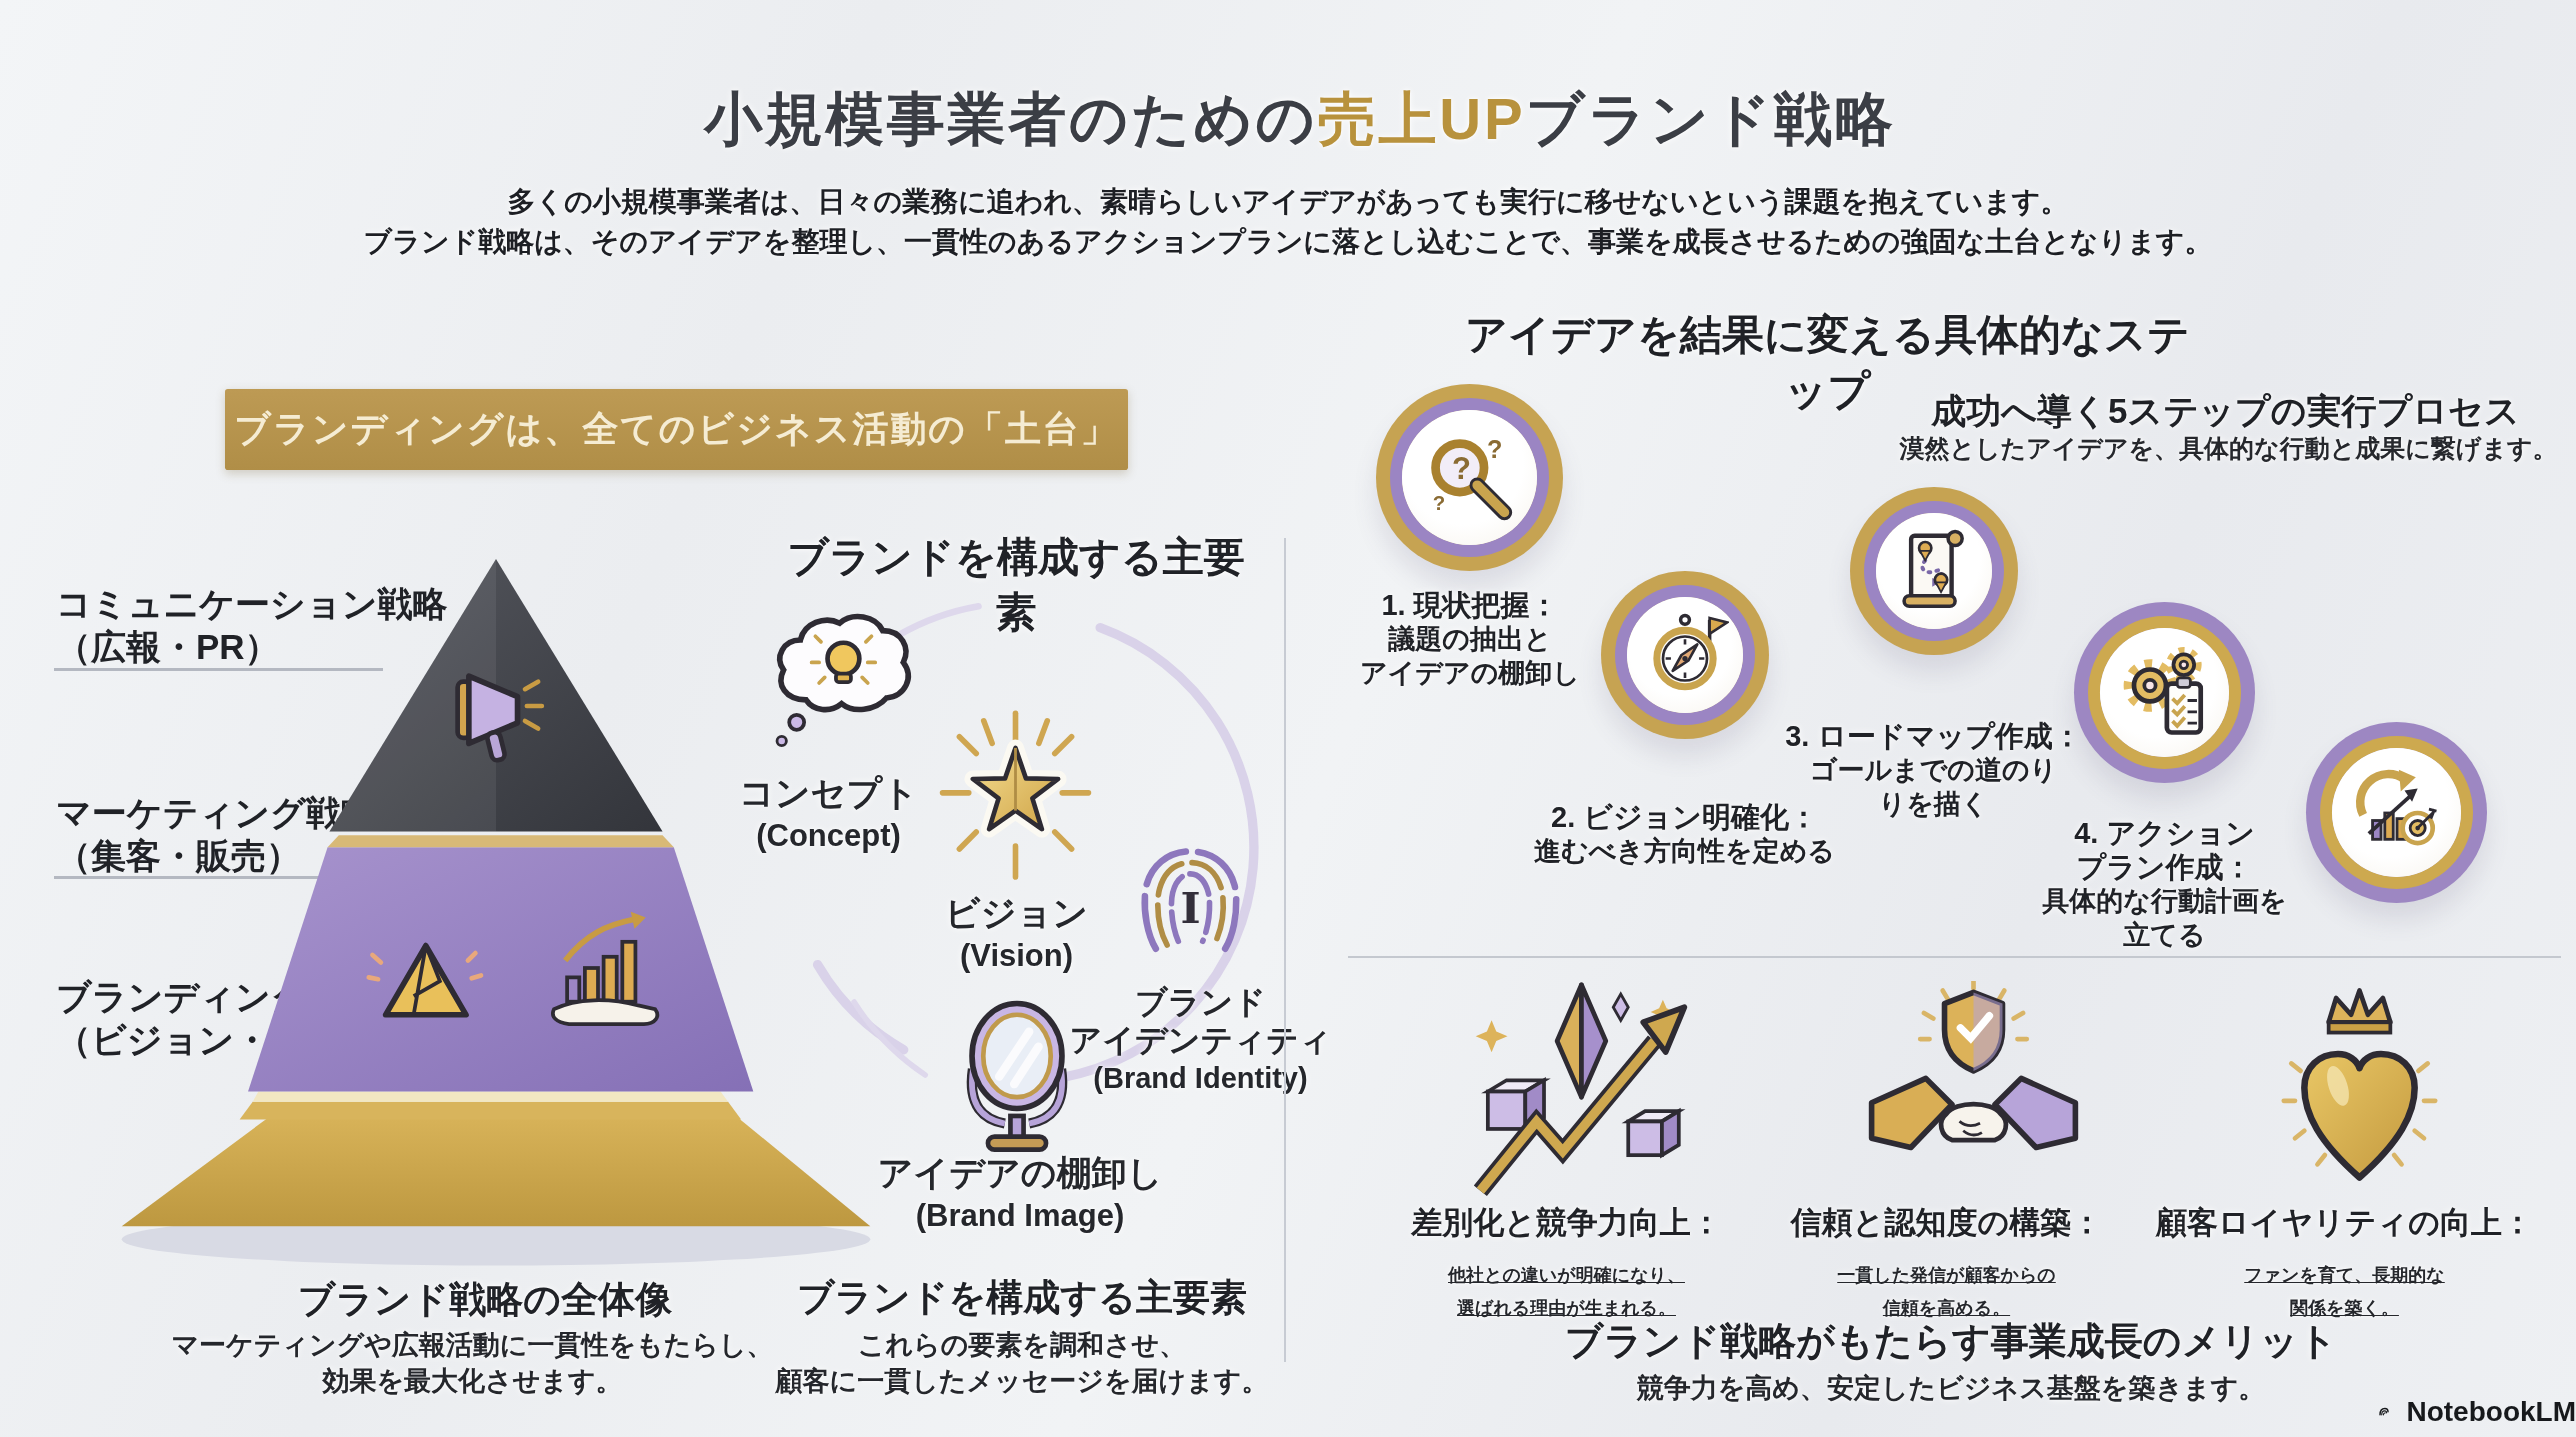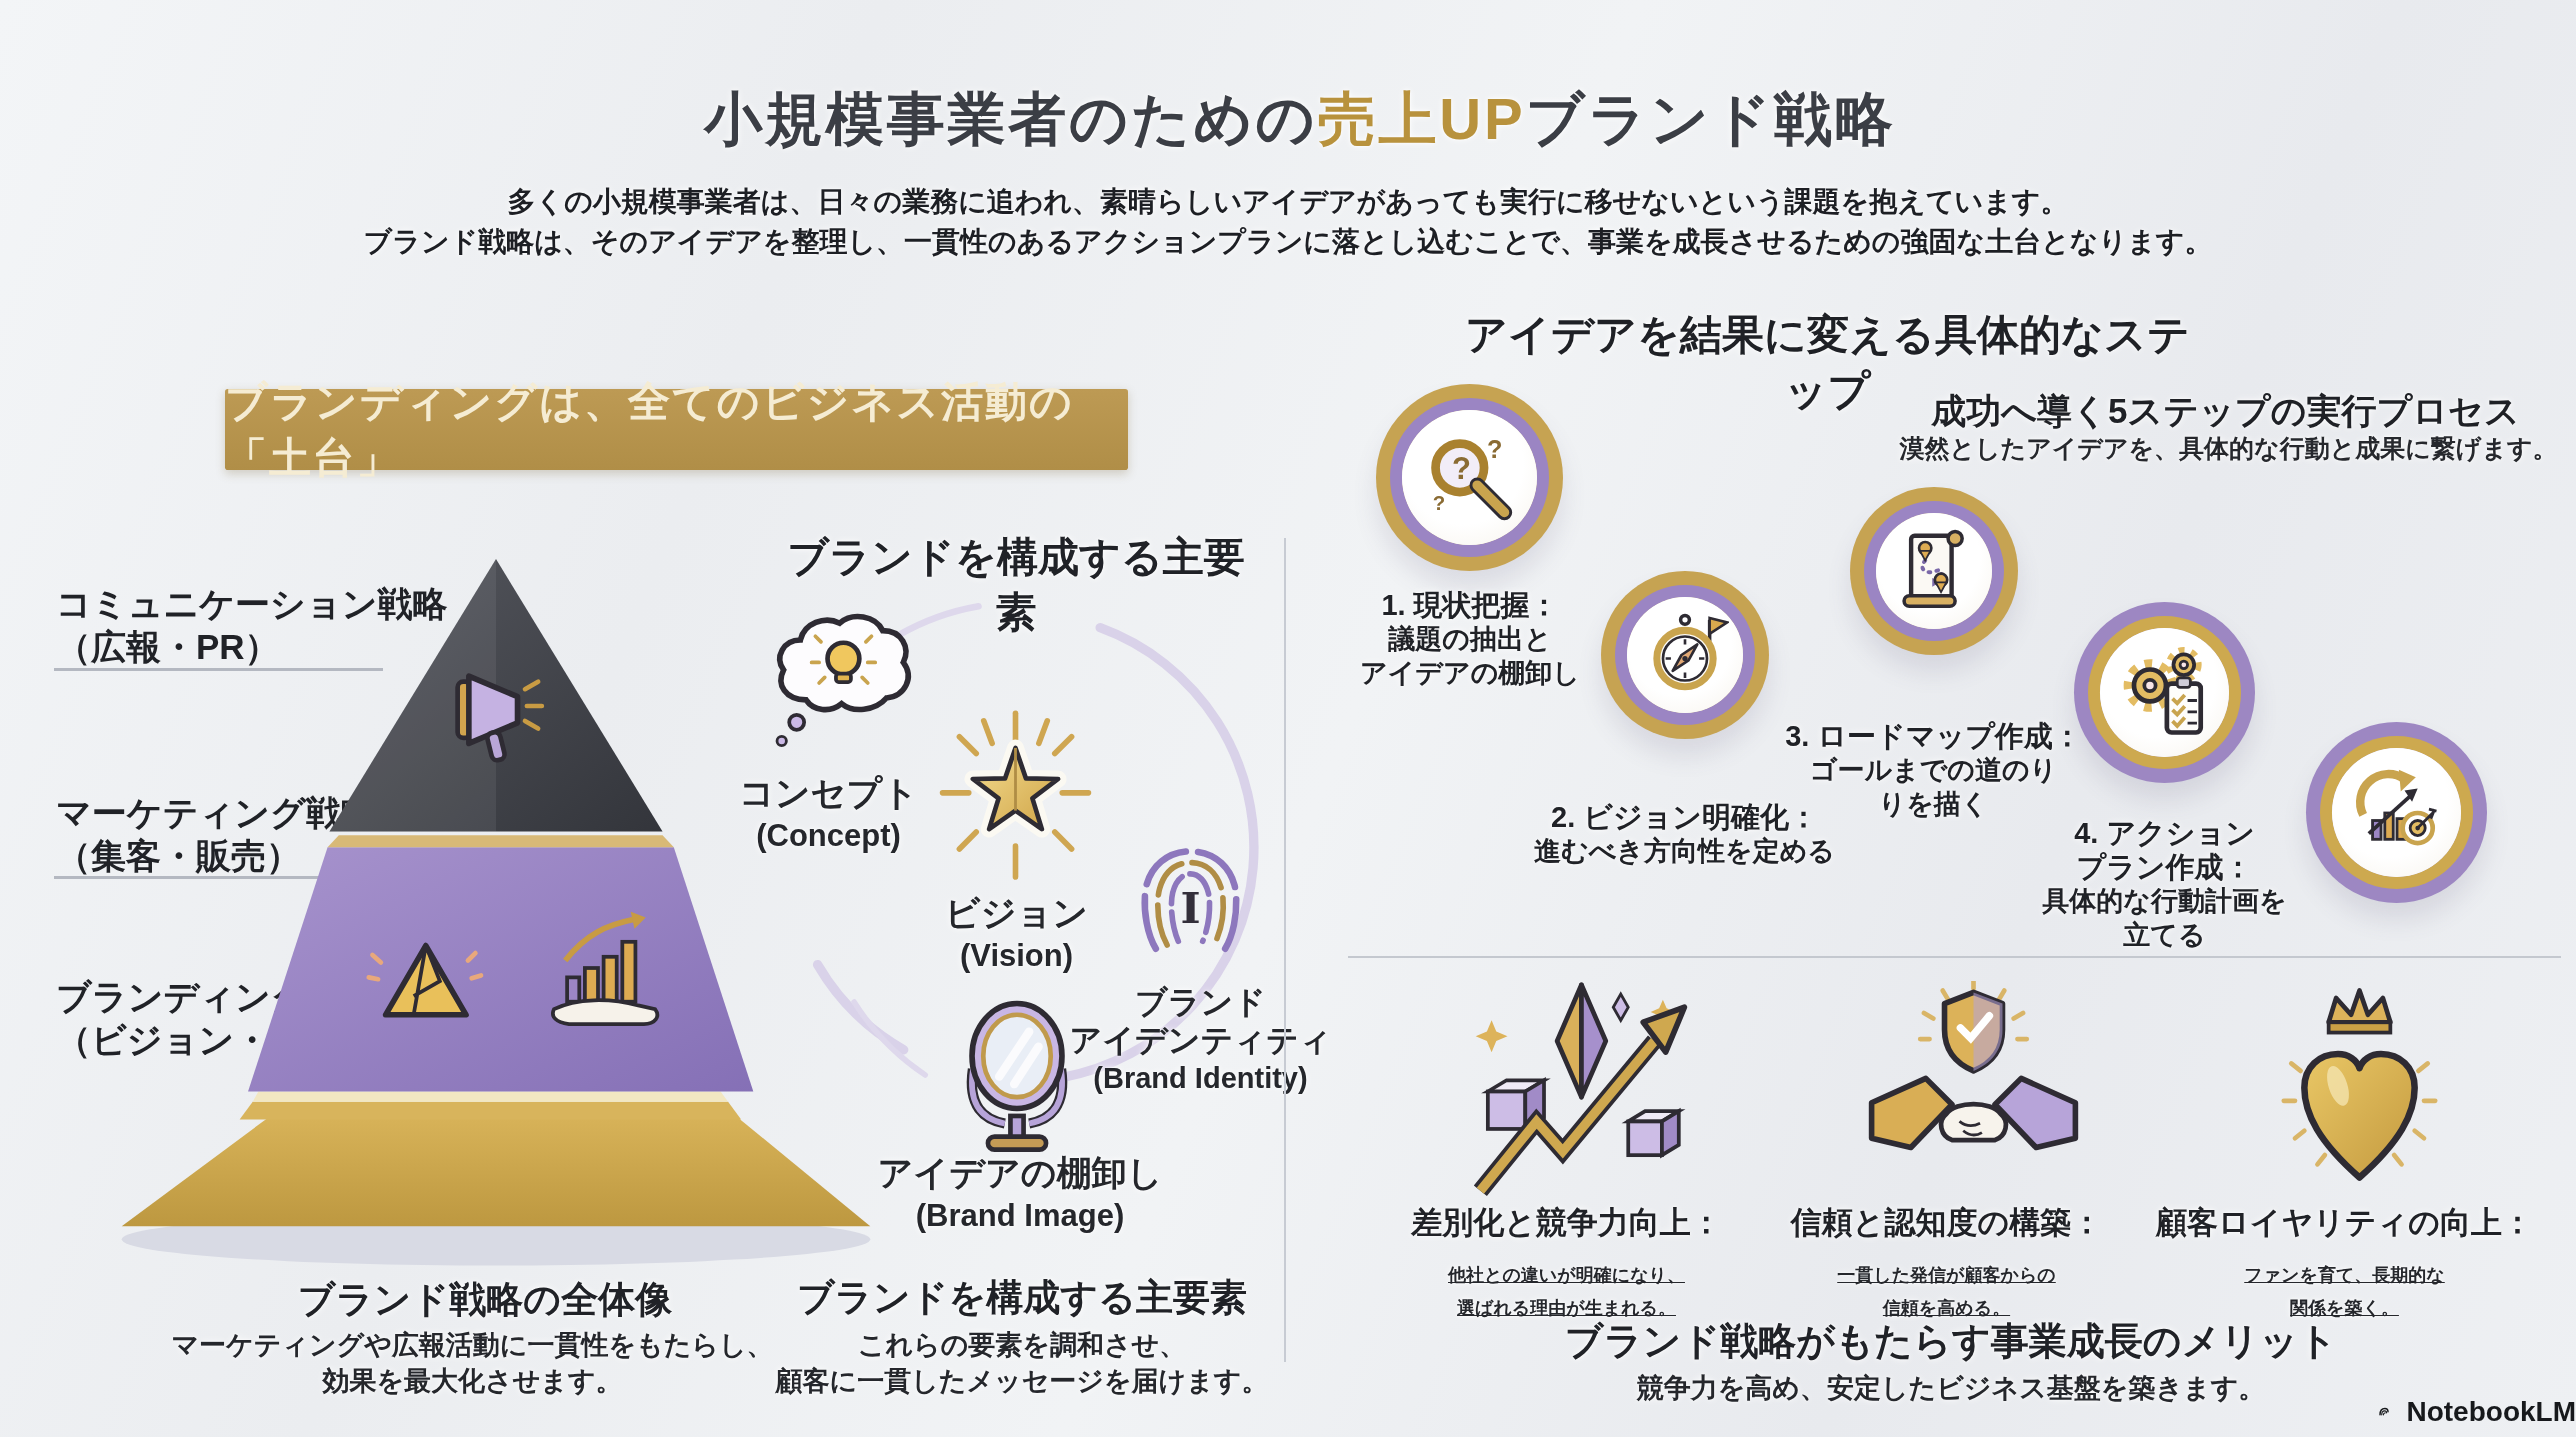--- a/index.html
+++ b/index.html
@@ -12,21 +12,21 @@
   .ctr{text-align:center;}
   .glow{text-shadow:0 0 7.5px rgba(255,255,255,.95),0 0 2.8px rgba(255,255,255,.9);}
   
   .title{left:12px;top:81px;width:2576px;font-size:58px;font-weight:800;letter-spacing:2.8px;color:#3b3e45;}
   .title .hl{color:#b8923d;}
   .sub1{left:0;top:183px;width:2576px;font-size:28px;font-weight:700;color:#1d1f24;}
   .sub2{left:0;top:223px;width:2576px;font-size:28px;font-weight:700;color:#1d1f24;}
   
   .banner{left:225px;top:389px;width:903px;height:81px;border-radius:2.8px;
     background:linear-gradient(180deg,#bd9a54 0%,#b08e47 100%);box-shadow:0 3.7px 9.4px rgba(120,100,50,.25);
-    display:flex;align-items:center;justify-content:center;font-size:42px;font-weight:700;color:#f5ecd3;letter-spacing:1.9px;}
+    display:flex;align-items:center;justify-content:center;font-size:36px;font-weight:700;color:#f5ecd3;letter-spacing:1.9px;}
   
   .pylabel{left:56px;width:440px;font-size:35px;font-weight:700;line-height:43px;color:#202227;}
   .pydiv{left:54px;width:329px;height:2.8px;background:#b4b8c1;}
   
   .capT{font-size:37px;font-weight:800;color:#202227;}
   .capB{font-size:27px;font-weight:700;color:#25272c;}
   
   .elemHead{left:782px;top:530px;width:468px;font-size:41px;font-weight:800;color:#202227;}
   .elemLabel{font-weight:800;color:#25272c;}
   

